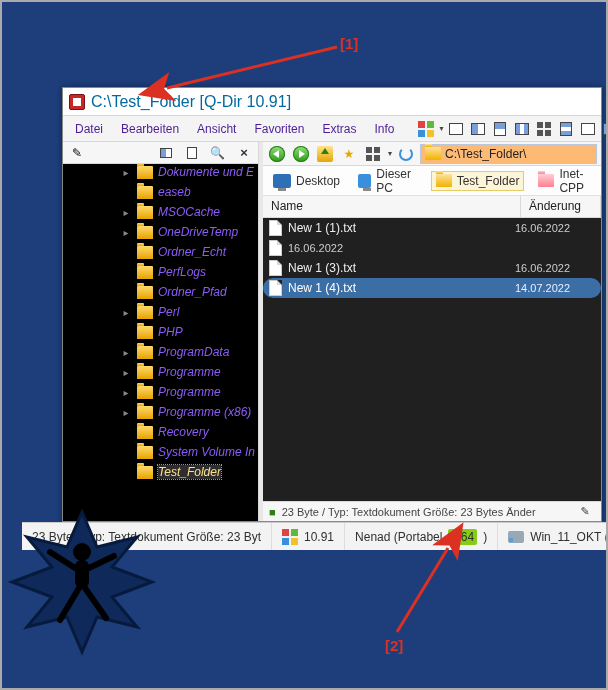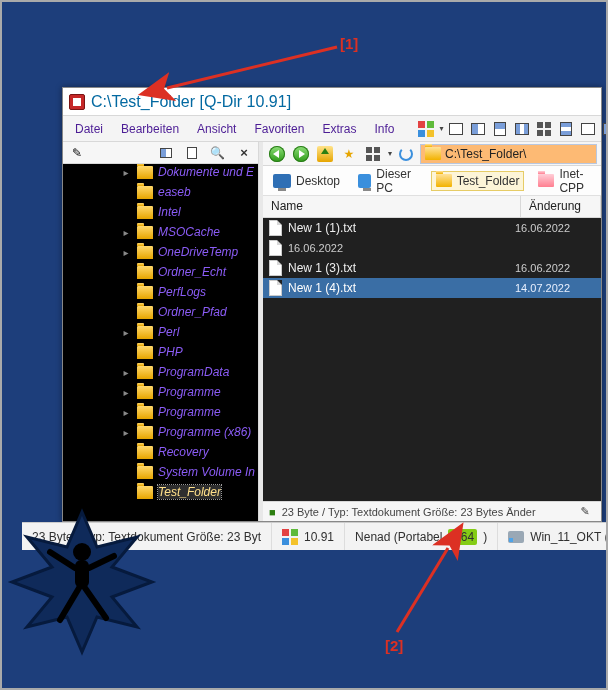--- a/index.html
+++ b/index.html
@@ -210,21 +210,21 @@
     overflow:hidden;
     font-size:12px;
   }
   .filerow{
     height:20px;
     display:flex;
     align-items:center;
     padding:0 6px;
     gap:6px;
   }
-  .filerow.selected{ background:#3a6ea5; color:#fff;}
+  .filerow.selected{ background:#3a6ea5; color:#fff;border-radius:10px;}
   .filerow .docicon{
     width:13px; height:16px;
     background:#fff;
     border:1px solid #ccc;
     position:relative;
     flex-shrink:0;
   }
   .filerow .docicon::after{
     content:""; position:absolute; right:-1px; top:-1px;
     border-top:5px solid #202020;
@@ -414,25 +414,20 @@
         <div class="tree-inner" id="tree-inner">
             <div class="tree-row">
               <span class="expander">▸</span>
               <span class="foldericon"></span>
               <span class="label">Dokumente und E</span>
             </div>
             <div class="tree-row">
               <span class="expander"></span>
               <span class="foldericon"></span>
               <span class="label">easeb</span>
-            </div>
-            <div class="tree-row">
-              <span class="expander"></span>
-              <span class="foldericon"></span>
-              <span class="label">Intel</span>
             </div>
             <div class="tree-row">
               <span class="expander">▸</span>
               <span class="foldericon"></span>
               <span class="label">MSOCache</span>
             </div>
             <div class="tree-row">
               <span class="expander">▸</span>
               <span class="foldericon"></span>
               <span class="label">OneDriveTemp</span>

